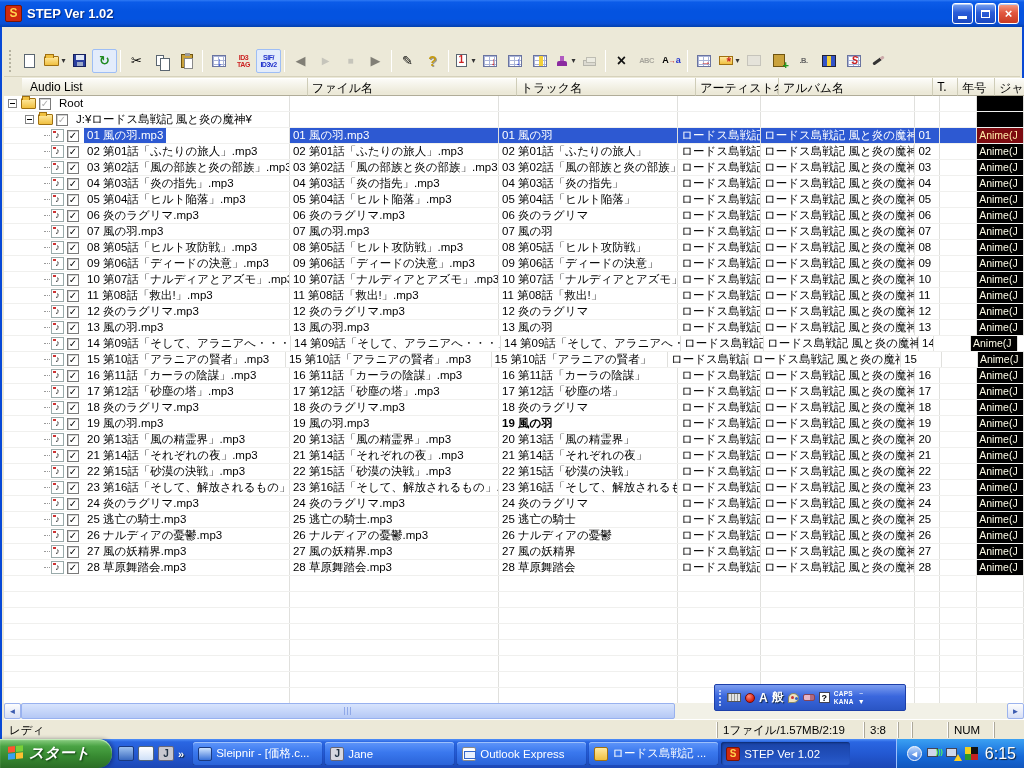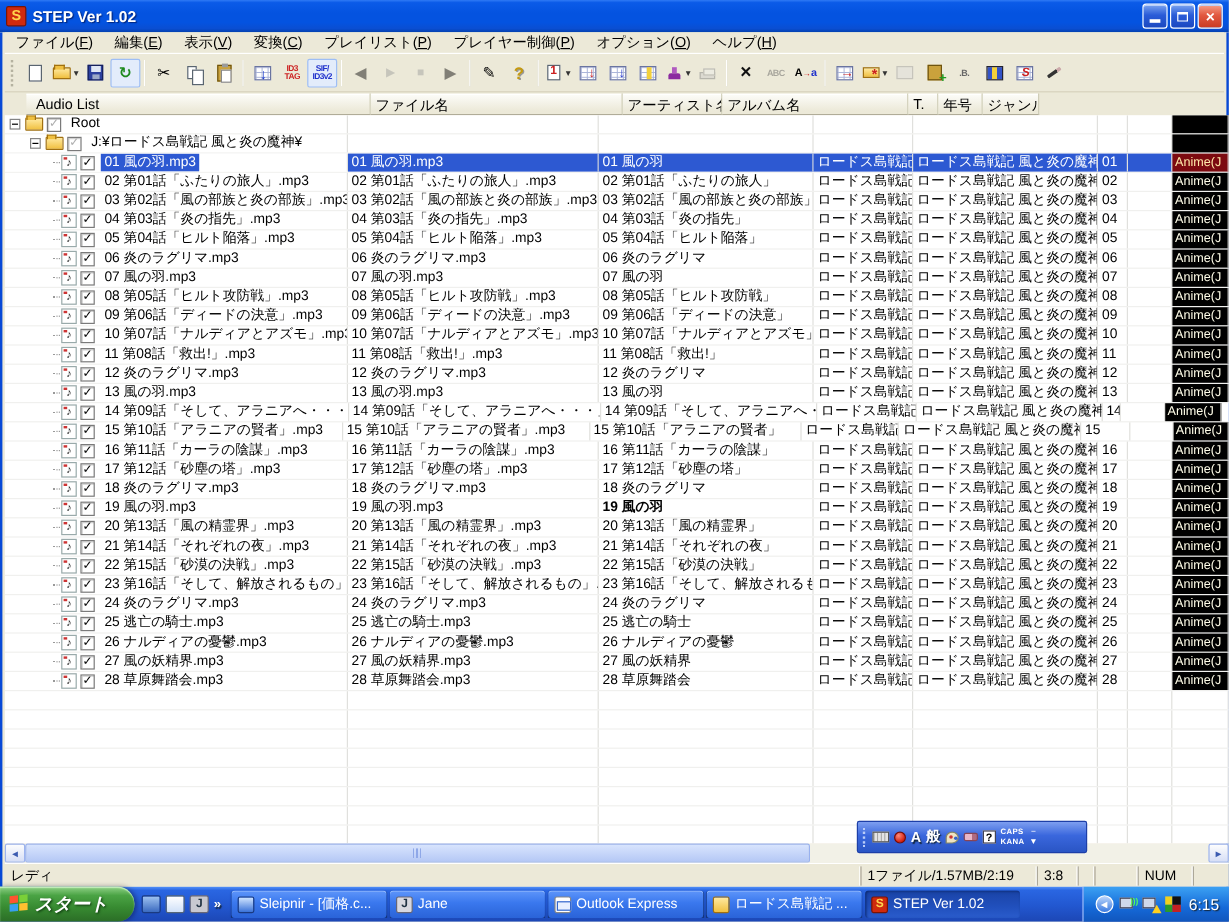--- a/index.html
+++ b/index.html
@@ -188,21 +188,21 @@
     background:linear-gradient(180deg,#3ba1f3,#1569d8 60%,#1156bd); border-left:1px solid #9cc0fc; }
   .chev { width:15px; height:15px; border-radius:50%; background:linear-gradient(#bcd6fb,#3a7ae0); border:1px solid #fff;
     color:#fff; font-size:9px; font-weight:bold; display:flex; align-items:center; justify-content:center; }
   .trayic { position:relative; width:14px; height:12px; }
   .mon { position:absolute; left:0; top:0; width:11px; height:9px; background:#cfd8ea; border:1px solid #445; }
   .waves { position:absolute; right:-2px; top:0; color:#5f5; font-size:7px; font-weight:bold; }
   .warn { position:absolute; right:-2px; bottom:-1px; width:0; height:0; border-left:4px solid transparent; border-right:4px solid transparent; border-bottom:7px solid #ffd020; }
   .atok { width:13px; height:13px; display:grid; grid-template-columns:1fr 1fr; grid-template-rows:1fr 1fr; }
   .atok i:nth-child(1){background:#f0d020;} .atok i:nth-child(2){background:#111;}
   .atok i:nth-child(3){background:#2a9a2a;} .atok i:nth-child(4){background:#c32222;}
-  .clock { color:#fff; font-size:13px; text-shadow:1px 1px 1px #123; padding-left:2px; }
+  .clock { color:#fff; font-size:16px; text-shadow:1px 1px 1px #123; padding-left:2px; }
 </style>
 </head>
 <body>
 
 <div class="window">
 
   <div class="titlebar">
     <span class="app-ico">S</span>
     <span class="title-text">STEP Ver 1.02</span>
     <span class="winbtn">
@@ -210,30 +210,20 @@
       </span>
     <span class="winbtn">
         <span class="rest"></span>
       </span>
     <span class="winbtn close">
         <span>×</span>
       </span>
   </div>
 
   <div class="frame">
-    <div class="menubar" id="menubar">
-        <span class="menu-item">ファイル(<u>F</u>)</span>
-        <span class="menu-item">編集(<u>E</u>)</span>
-        <span class="menu-item">表示(<u>V</u>)</span>
-        <span class="menu-item">変換(<u>C</u>)</span>
-        <span class="menu-item">プレイリスト(<u>P</u>)</span>
-        <span class="menu-item">プレイヤー制御(<u>P</u>)</span>
-        <span class="menu-item">オプション(<u>O</u>)</span>
-        <span class="menu-item">ヘルプ(<u>H</u>)</span>
-      </div>
     <div class="toolbar" id="toolbar">
         <span class="tb-grip"></span>
         <span class="tb-btn">
           <span class="ic ic-new-file">
             <i></i>
           </span>
         </span>
         <span class="tb-btn">
           <span class="ic ic-open-file">
             <i></i>
@@ -421,20 +411,21 @@
         </span>
         <span class="tb-btn">
           <span class="ic ic-write-pen">
             <i></i>
           </span>
         </span>
       </div>
     <div class="colheaders" id="colheaders">
         <span class="hcell" style="width: 287px;">Audio List</span>
         <span class="hcell" style="width: 210px;">ファイル名</span>
+        <span class="hcell" style="width: 180px;">トラック名</span>
         <span class="hcell" style="width: 83px;">アーティスト名</span>
         <span class="hcell" style="width: 155px;">アルバム名</span>
         <span class="hcell" style="width: 25px;">T.</span>
         <span class="hcell" style="width: 37px;">年号</span>
         <span class="hcell" style="width: 47px;">ジャンル</span>
       </div>
     <div class="list" id="list">
         <div class="row">
           <div class="cell c0" style="width: 287px; padding-left: 4px;">
             <span class="exp"></span>

